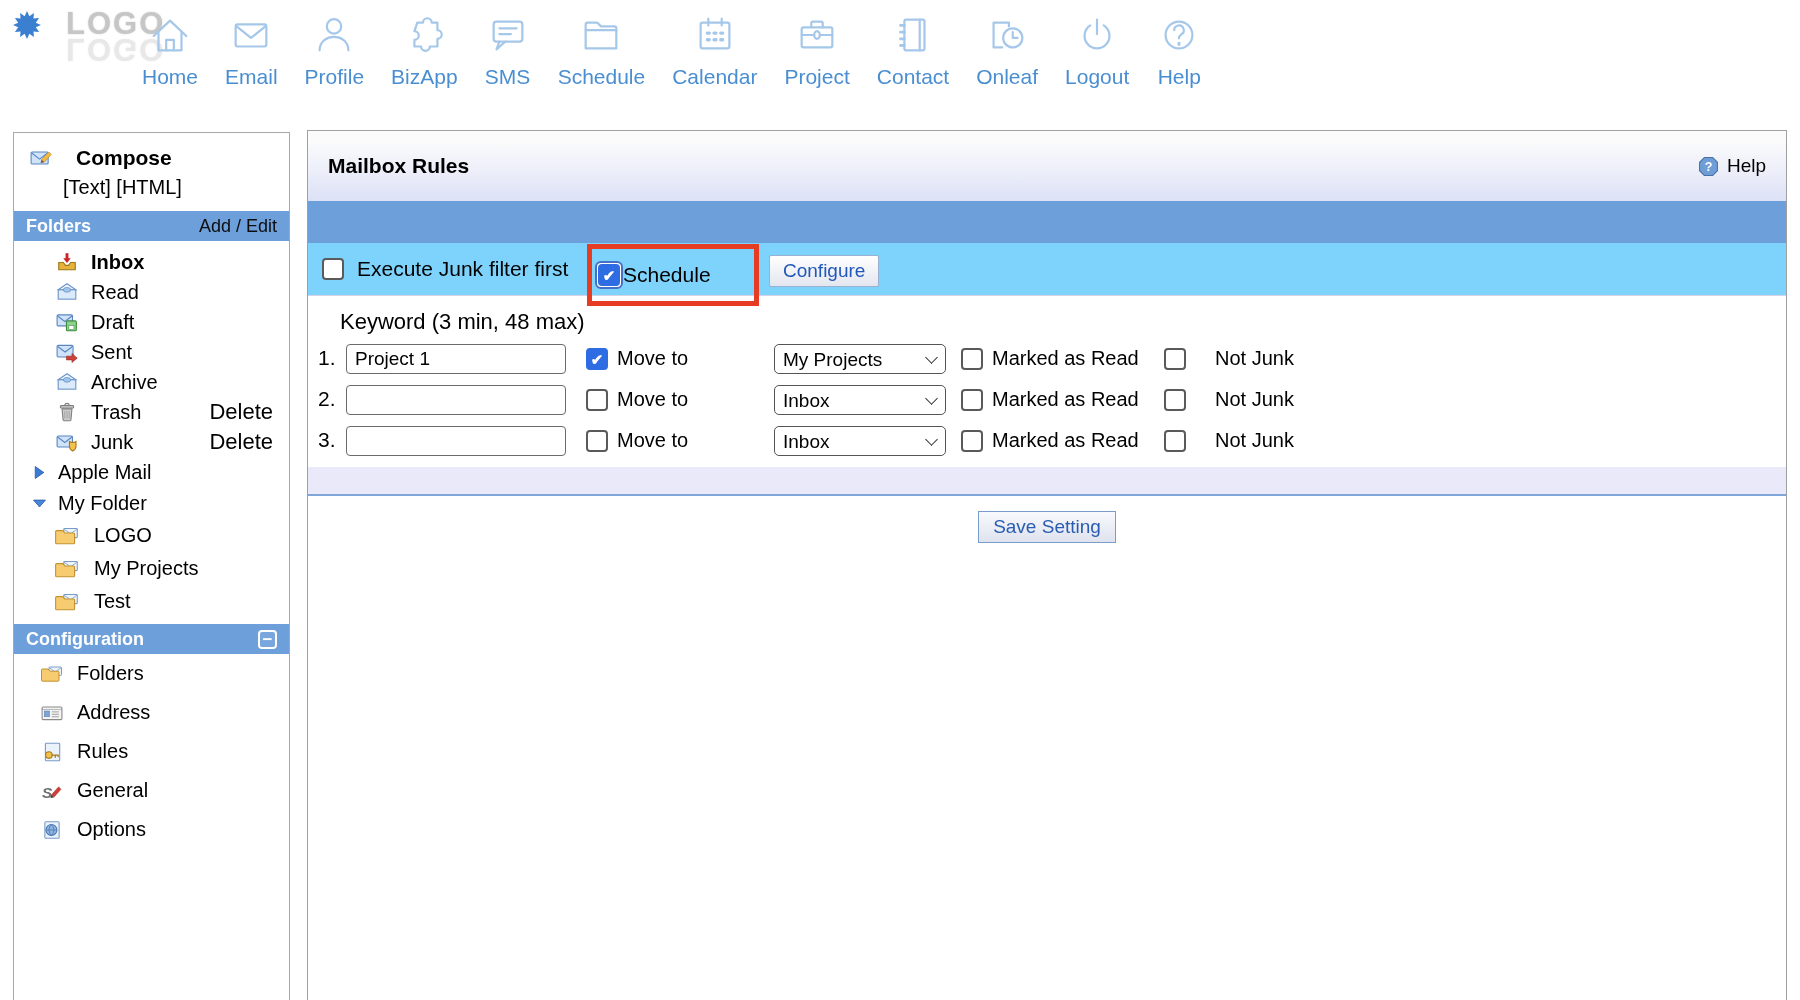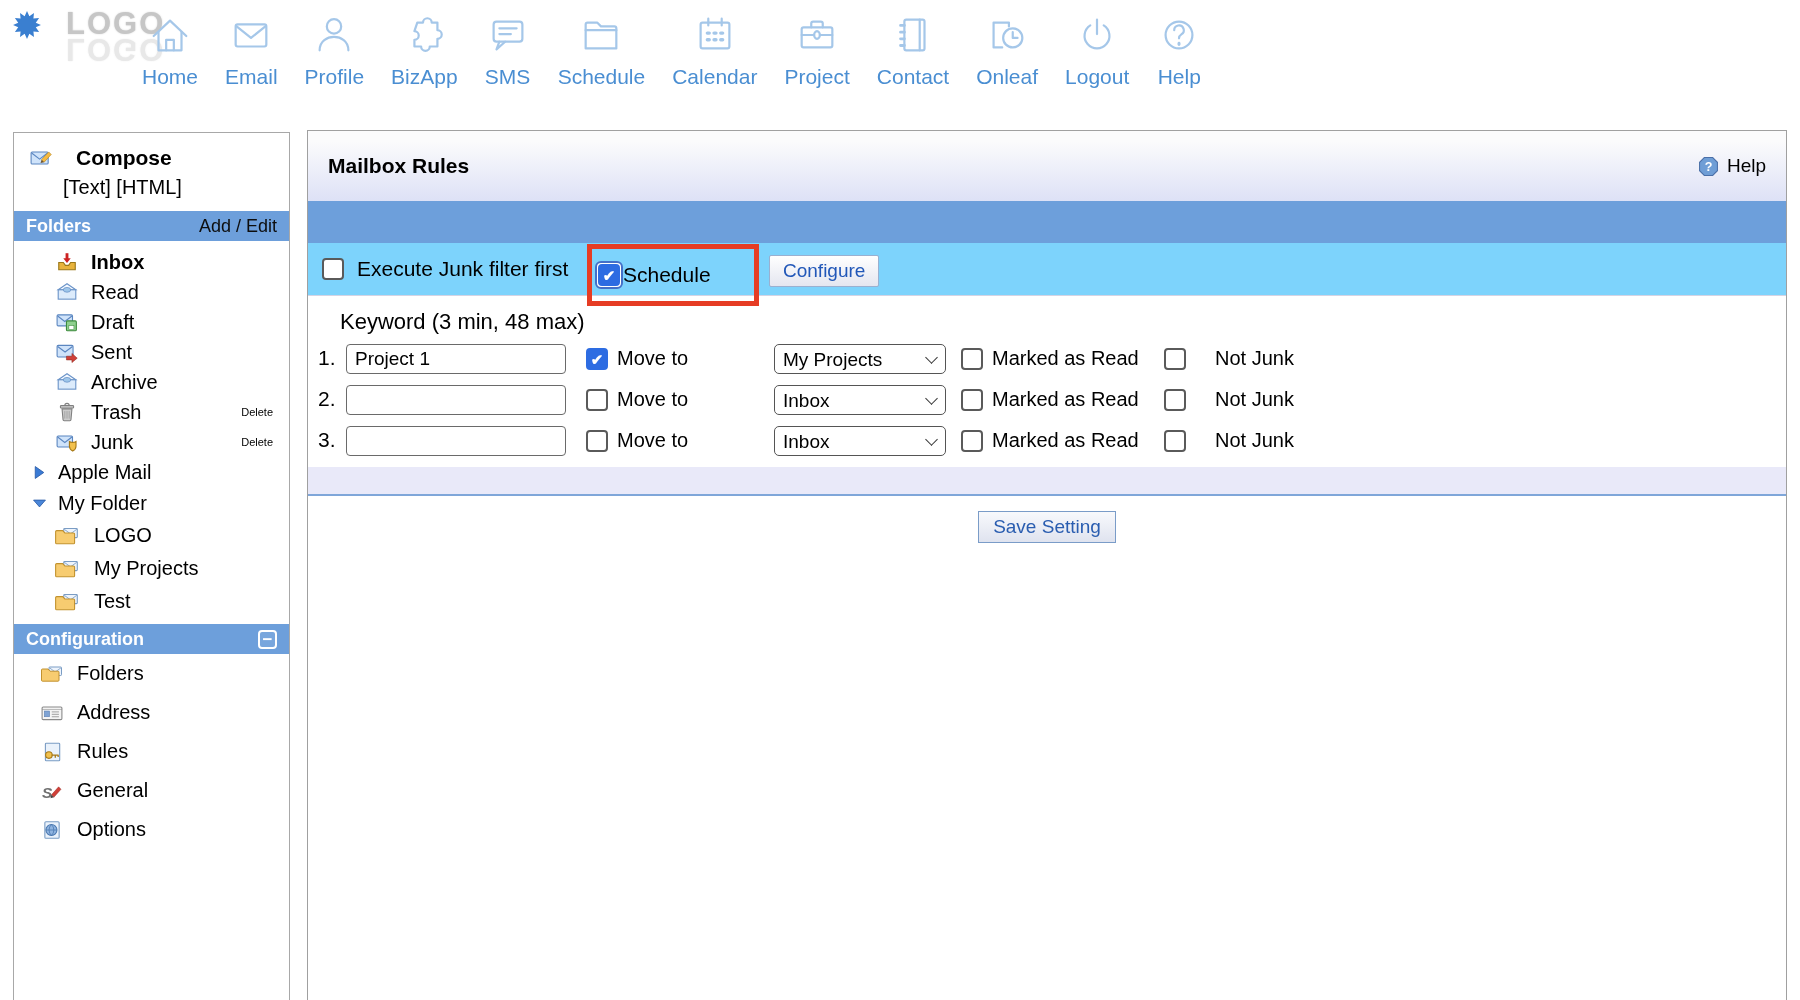--- a/index.html
+++ b/index.html
@@ -34,21 +34,21 @@
   .folders-action { color:#0d0d0d; font-weight:normal; font-size:18px; cursor:pointer; }
   .boxctl { width:19px; height:19px; border:2px solid #fff; border-radius:4px; color:#fff;
             display:flex; align-items:center; justify-content:center; font-size:17px; font-weight:bold;
             line-height:1; cursor:pointer; background:rgba(255,255,255,0.08); }
   .mlist { padding-top:6px; }
   .mail-folder { height:30px; display:flex; align-items:center; padding-left:42px; font-size:20px;
                  position:relative; cursor:pointer; }
   .mail-folder.bold { font-weight:bold; }
   .sicon { width:22px; height:22px; margin-right:13px; flex:0 0 22px; }
   .sicon svg, .ticon svg { width:100%; height:100%; display:block; }
-  .delete-link { position:absolute; right:16px; font-size:11px; font-weight:normal; cursor:pointer; }
+  .delete-link { position:absolute; right:16px; font-size:22px; font-weight:normal; cursor:pointer; }
   .tree-item { height:31px; display:flex; align-items:center; padding-left:17px; font-size:20px; cursor:pointer; }
   .ticon { width:17px; height:17px; margin-right:10px; flex:0 0 17px; }
   .subfolder { height:33px; display:flex; align-items:center; padding-left:40px; font-size:20px; cursor:pointer; }
   .subfolder .sicon { width:26px; height:22px; flex-basis:26px; margin-right:14px; }
   .cfg-gap { height:6px; }
   .config-item { height:39px; display:flex; align-items:center; padding-left:26px; font-size:20px; cursor:pointer; }
   .config-item .sicon { width:24px; height:22px; flex-basis:24px; margin-right:13px; }
 
   
   .main { position:absolute; left:307px; top:130px; width:1480px; height:870px;

